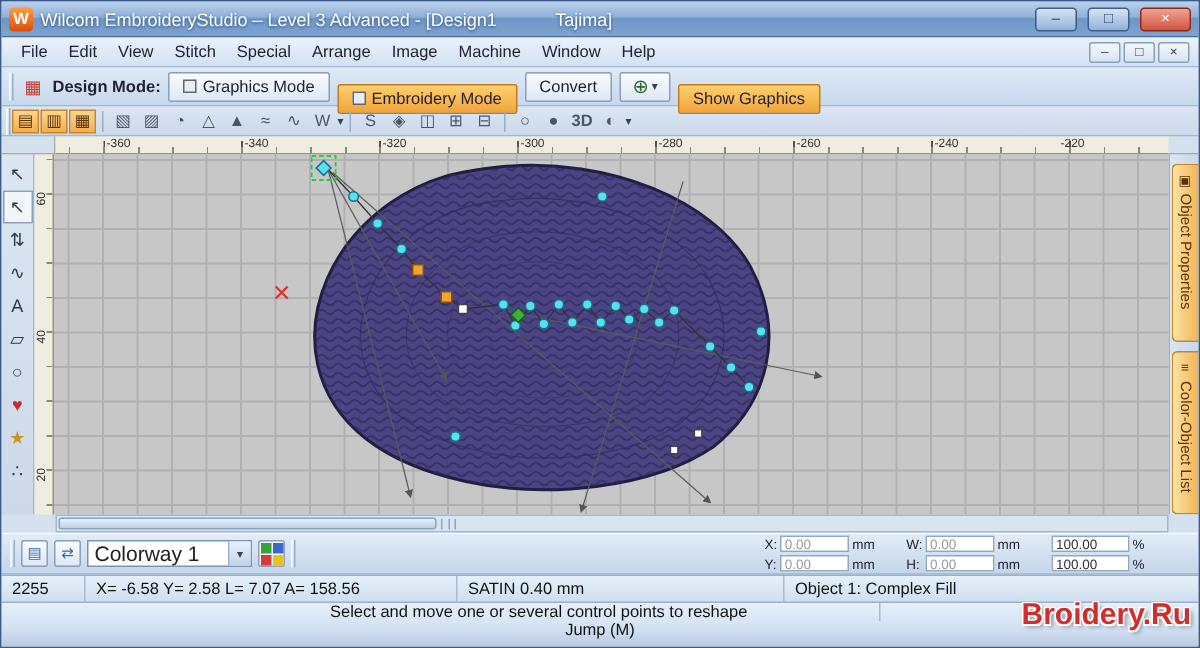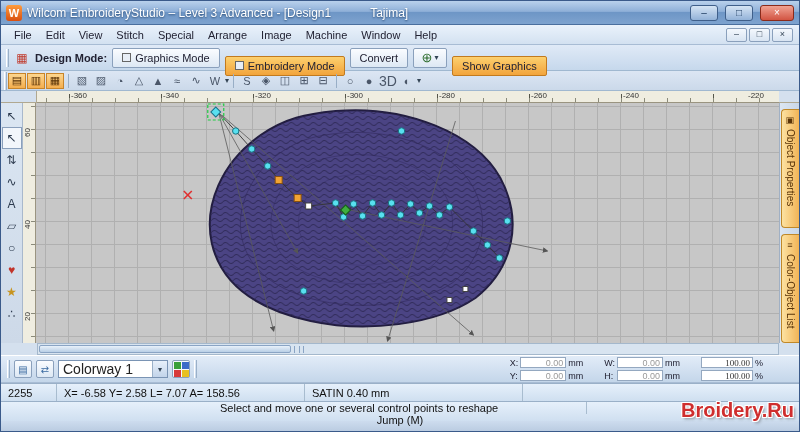--- a/index.html
+++ b/index.html
@@ -42,21 +42,21 @@
     border:1px solid #8aa0bc; border-radius:2px; background:linear-gradient(#fafcff,#dde8f4); }
   .globe-glyph { color:#2a6a2a; font-size:13px; }
   .dd { font-size:8px; color:#345; }
 
   
   .stitch-toolbar { height:20px; display:flex; align-items:center; gap:1px; padding:0 3px;
     background:linear-gradient(#dce6f3,#cbd9ea); border-bottom:1px solid #a0b8d0; }
   .ticon { width:18px; height:16px; display:flex; align-items:center; justify-content:center;
     font-size:11px; color:#4a5668; border:1px solid transparent; }
   .ticon.active { background:linear-gradient(#fdd68e,#f4ae4e); border-color:#c8852a; color:#5a3408; }
-  .ticon.small-text { font-size:14px; font-weight:normal; }
+  .ticon.small-text { font-size:11px; font-weight:bold; }
   .tsep { width:1px; height:14px; background:#98aec6; margin:0 3px; }
 
   
   .ruler-row { height:12px; display:flex; }
   .ruler-corner { width:36px; background:#d4e0ee; border-right:1px solid #b0a890; border-bottom:1px solid #b0a890; }
   .ruler-right-cap { width:20px; background:#d4e0ee; border-bottom:1px solid #b0a890; }
   .hruler { flex:1; position:relative; background:#efede0; border-bottom:1px solid #9a9480; font-size:8px; color:#333;
     background-image:
       repeating-linear-gradient(90deg,#8a8a7a 0 1px, transparent 1px 23px),
       repeating-linear-gradient(90deg,#55554a 0 1px, transparent 1px 92px);
@@ -111,22 +111,22 @@
   .cw-select .arrow { width:15px; height:100%; background:linear-gradient(#e8f0fa,#c2d4ea); border-left:1px solid #9ab0c8;
     display:flex; align-items:center; justify-content:center; font-size:8px; color:#345; }
   .palette-btn { width:18px; height:18px; border:1px solid #8aa0bc; border-radius:2px; background:#f4f8fc;
     display:grid; grid-template-columns:7px 7px; grid-template-rows:7px 7px; gap:1px; padding:1px; }
   .palette-btn i { display:block; }
   .palette-btn i:nth-child(1){ background:#3aa03a; } .palette-btn i:nth-child(2){ background:#3a6ac8; }
   .palette-btn i:nth-child(3){ background:#d83a3a; } .palette-btn i:nth-child(4){ background:#e8c020; }
   .xy-group { margin-left:auto; margin-right:24px; display:grid;
     grid-template-columns:auto 46px 20px 12px auto 46px 20px 12px 52px 14px;
     grid-auto-rows:12px; align-items:center; column-gap:2px; row-gap:1px; font-size:9px; color:#223; }
-  .fld { height:11px; line-height:10px; background:#fff; border:1px solid #94a8c0; text-align:right; padding:0 2px; color:#9a9a9a; font-size:9px; }
-  .fld.scale { color:#333;font-family:Liberation Serif, serif; }
+  .fld { height:11px; line-height:10px; background:#fff; border:1px solid #94a8c0; padding:0 2px; color:#9a9a9a; font-size:9px; }
+  .fld.scale { color:#333; }
   .u { color:#223; }
 
   
   .status-bar, .hint-bar { display:flex; align-items:center;
     background:linear-gradient(#e6f0fb,#cfdff0); border-top:1px solid #9ab0c8; color:#111; }
   .status-bar { height:18px; }
   .hint-bar { height:20px;flex-direction:column; }
   .cell { height:100%; display:flex; align-items:center; padding:0 7px; border-right:1px solid #a8bccf; white-space:nowrap; }
   .cell.count { width:56px; }
   .cell.pointer { width:248px; }
@@ -227,21 +227,21 @@
   <div class="ruler-row">
     <div class="ruler-corner"></div>
     <div class="hruler">
       <span style="left:32px">-360</span>
       <span style="left:124px">-340</span>
       <span style="left:216px">-320</span>
       <span style="left:308px">-300</span>
       <span style="left:400px">-280</span>
       <span style="left:492px">-260</span>
       <span style="left:584px">-240</span>
-      <span style="left:709px">-220</span>
+      <span style="left:668px">-220</span>
     </div>
     <div class="ruler-right-cap"></div>
   </div>
 
   <div class="main">
     <div class="tools-col">
       <div class="tool">↖</div>
       <div class="tool active">↖</div>
       <div class="tool">⇅</div>
       <div class="tool">∿</div>
@@ -393,20 +393,21 @@
       <span></span>
       <span class="fld scale">100.00</span>
       <span class="u">%</span>
     </div>
   </div>
 
   <div class="status-bar">
     <div class="cell count">2255</div>
     <div class="cell pointer">X= -6.58 Y=  2.58 L=  7.07 A= 158.56</div>
     <div class="cell stitchinfo">SATIN  0.40 mm</div>
+    <div class="cell grow">Object 1: Complex Fill</div>
   </div>
 
   <div class="hint-bar">
     <div class="cell msg">Select and move one or several control points to reshape</div>
     <div class="cell grow">Jump (M)</div>
   </div>
 
   <div class="bottom-frame"></div>
 
   <div class="watermark">Broidery.Ru</div>

